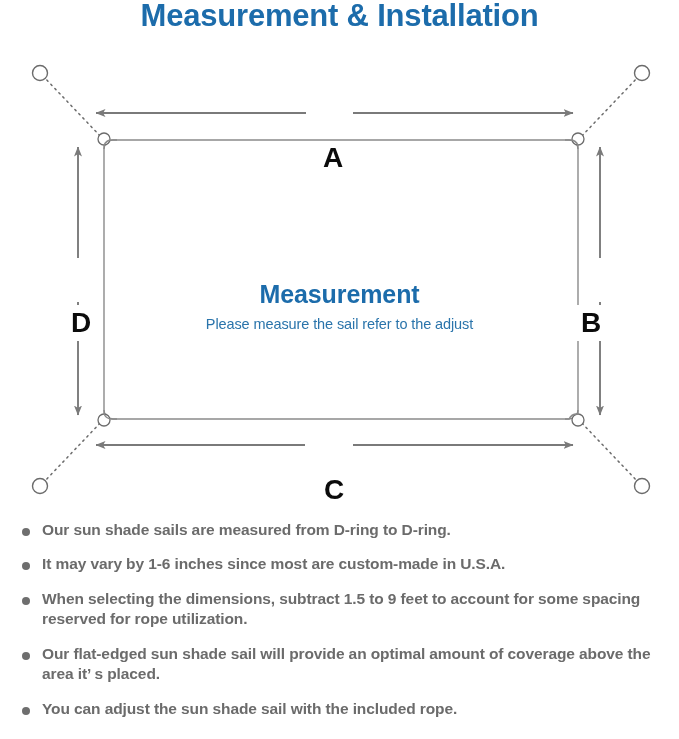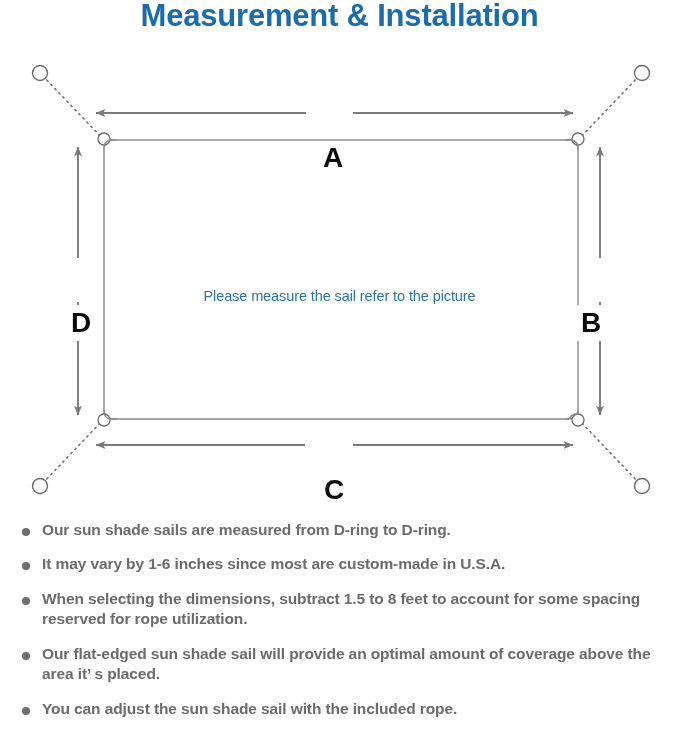--- a/index.html
+++ b/index.html
@@ -185,41 +185,42 @@
         <line x1="78" y1="258" x2="78" y2="371" marker-end="url(#arrowEnd)"></line>
       </g>
 
       <g stroke="#7a7a7a" stroke-width="1.9">
         <line x1="600" y1="214" x2="600" y2="103" marker-end="url(#arrowEnd)"></line>
         <line x1="600" y1="258" x2="600" y2="371" marker-end="url(#arrowEnd)"></line>
       </g>
     </svg>
 
     <div class="center-label">
-      <div class="center-sub">Please measure the sail refer to the picture</div>
+      <div class="center-title">Measurement</div>
+      <div class="center-sub">Please measure the sail refer to the adjust</div>
     </div>
 
     <div class="dim-letter dim-a">A</div>
     <div class="dim-letter dim-b">B</div>
     <div class="dim-letter dim-c">C</div>
     <div class="dim-letter dim-d">D</div>
   </div>
 
   <div class="notes">
     <div class="note-item">
       <span class="note-bullet"></span>
       <span class="note-text">Our sun shade sails are measured from D-ring to D-ring.</span>
     </div>
     <div class="note-item">
       <span class="note-bullet"></span>
       <span class="note-text">It may vary by 1-6 inches since most are custom-made in U.S.A.</span>
     </div>
     <div class="note-item">
       <span class="note-bullet"></span>
-      <span class="note-text">When selecting the dimensions, subtract 1.5 to 8 feet to account for some spacing reserved for rope utilization.</span>
+      <span class="note-text">When selecting the dimensions, subtract 1.5 to 9 feet to account for some spacing reserved for rope utilization.</span>
     </div>
     <div class="note-item">
       <span class="note-bullet"></span>
       <span class="note-text">Our flat-edged sun shade sail will provide an optimal amount of coverage above the area it’  s placed.</span>
     </div>
     <div class="note-item">
       <span class="note-bullet"></span>
       <span class="note-text">You can adjust the sun shade sail with the included rope.</span>
     </div>
   </div>

